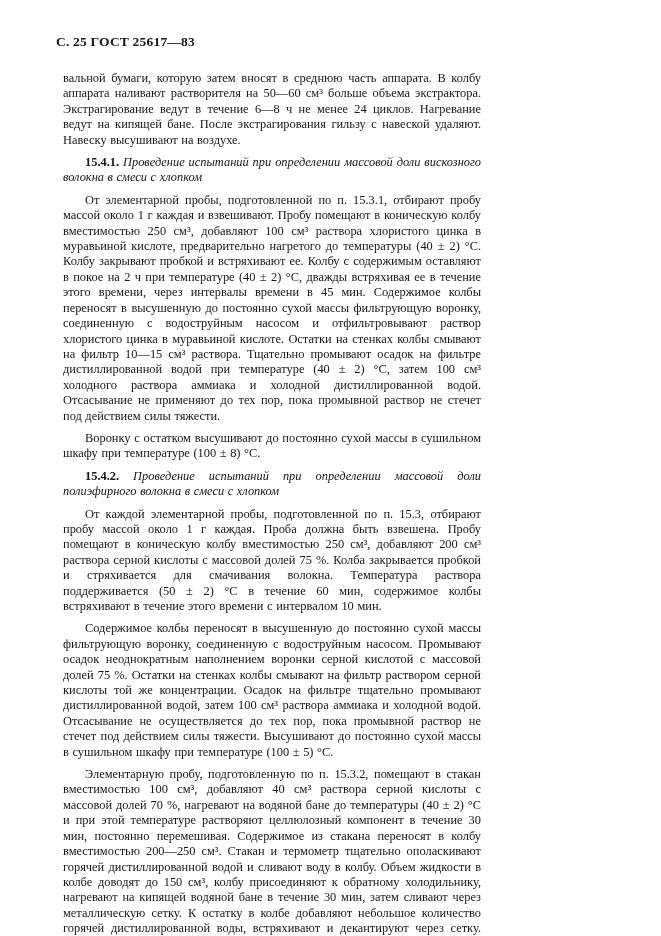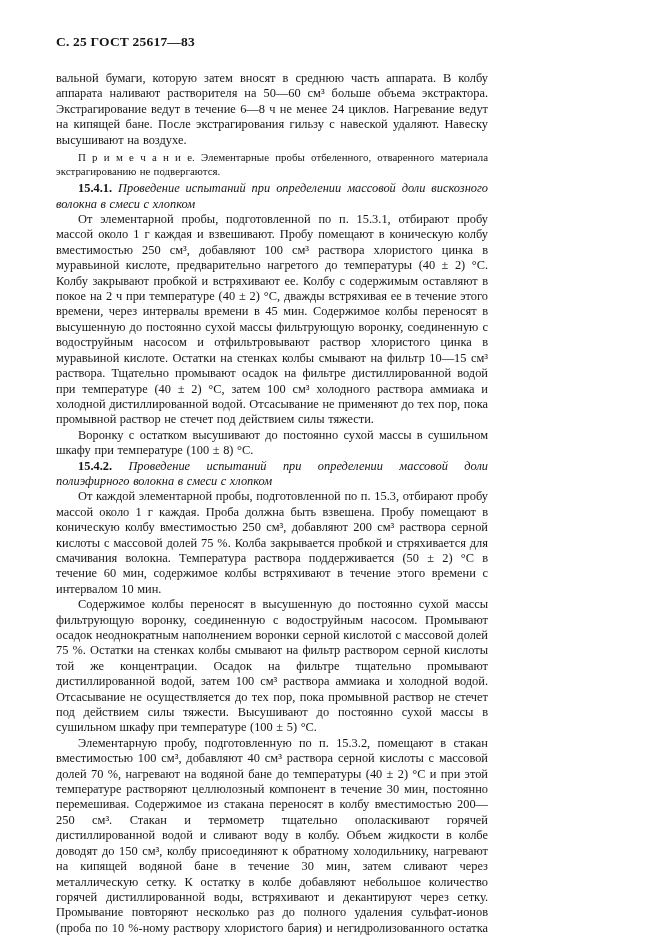--- a/index.html
+++ b/index.html
@@ -22,21 +22,21 @@
     background: #ffffff;
   }
   .doc-header {
     font-weight: bold;
     font-size: 13.5px;
     line-height: 16px;
     margin-bottom: 21px;
     letter-spacing: 0.2px;
   }
   .body-text p {
-    margin: 0;
+    margin: 7px;
     font-size: 12.4px;
     line-height: 15.4px;
     text-align: justify;
     word-spacing: 0.5px;
   }
   .ind { text-indent: 22px; }
   .note {
     font-size: 10.9px !important;
     line-height: 13.6px !important;
     margin: 3px 0 3px 0 !important;
@@ -54,21 +54,20 @@
 <body>
 
 <div class="page">
 
   <div class="doc-header">С. 25 ГОСТ 25617—83</div>
 
   <div class="body-text">
 
     <p>вальной бумаги, которую затем вносят в среднюю часть аппарата. В колбу аппарата наливают растворителя на 50—60 см³ больше объема экстрактора. Экстрагирование ведут в течение 6—8 ч не менее 24 циклов. Нагревание ведут на кипящей бане. После экстрагирования гильзу с навеской удаляют. Навеску высушивают на воздухе.</p>
 
-    <p class="note"><span>П р и м е ч а н и е.</span><span> Элементарные пробы отбеленного, отваренного материала экстрагированию не подвергаются.</span></p>
 
 
     <p class="ind sub-heading"><span class="num">15.4.1. </span><span class="title">Проведение испытаний при определении массовой доли вискозного волокна в смеси с хлопком</span></p>
 
     <p class="ind">От элементарной пробы, подготовленной по п. 15.3.1, отбирают пробу массой около 1 г каждая и взвешивают. Пробу помещают в коническую колбу вместимостью 250 см³, добавляют 100 см³ раствора хлористого цинка в муравьиной кислоте, предварительно нагретого до температуры (40 ± 2) °С. Колбу закрывают пробкой и встряхивают ее. Колбу с содержимым оставляют в покое на 2 ч при температуре (40 ± 2) °С, дважды встряхивая ее в течение этого времени, через интервалы времени в 45 мин. Содержимое колбы переносят в высушенную до постоянно сухой массы фильтрующую воронку, соединенную с водоструйным насосом и отфильтровывают раствор хлористого цинка в муравьиной кислоте. Остатки на стенках колбы смывают на фильтр 10—15 см³ раствора. Тщательно промывают осадок на фильтре дистиллированной водой при температуре (40 ± 2) °С, затем 100 см³ холодного раствора аммиака и холодной дистиллированной водой. Отсасывание не применяют до тех пор, пока промывной раствор не стечет под действием силы тяжести.</p>
 
     <p class="ind">Воронку с остатком высушивают до постоянно сухой массы в сушильном шкафу при температуре (100 ± 8) °С.</p>
 
     <p class="ind sub-heading"><span class="num">15.4.2. </span><span class="title">Проведение испытаний при определении массовой доли полиэфирного волокна в смеси с хлопком</span></p>
 

